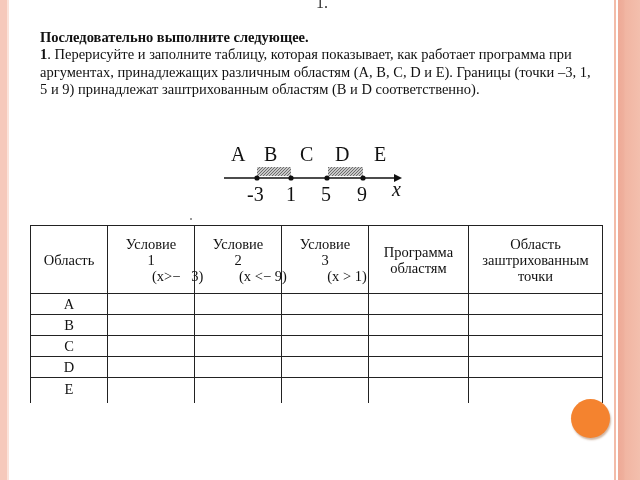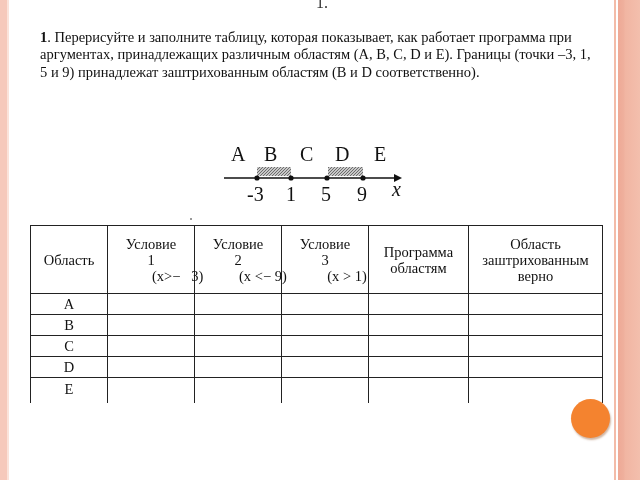--- a/index.html
+++ b/index.html
@@ -59,20 +59,21 @@
 </style>
 </head>
 <body>
 
 <div class="frame-left"></div>
 <div class="frame-right"></div>
 
 <div class="slide-number-top">1.</div>
 
 <div class="task-text">
+  <span class="task-heading">Последовательно выполните следующее.</span>
   <span class="task-num">1</span><span>. Перерисуйте и заполните таблицу, которая показывает, как работает программа при аргументах, принадлежащих различным областям (A, B, C, D и E). Границы (точки –3, 1, 5 и 9) принадлежат заштрихованным областям (B и D соответственно).</span>
 </div>
 
 <svg class="numline" viewBox="0 0 200 75" width="200" height="75">
   <defs>
     <pattern id="hatch" width="3" height="3" patternUnits="userSpaceOnUse">
       <rect width="3" height="3" fill="#c8c8c8"></rect>
       <path d="M0,3 L3,0" stroke="#555" stroke-width="0.8"></path>
     </pattern>
   </defs>
@@ -132,21 +133,21 @@
           <span>3</span><br>
           <span class="cond-expr">(x &gt; 1)</span>
         </th>
         <th>
           <span>Программа</span><br>
           <span>областям</span>
         </th>
         <th>
           <span>Область</span><br>
           <span>заштрихованным</span><br>
-          <span>верно</span>
+          <span>точки</span>
         </th>
       </tr>
     </thead>
     <tbody>
       <tr>
         <td>A</td>
         <td></td>
         <td></td>
         <td></td>
         <td></td>

